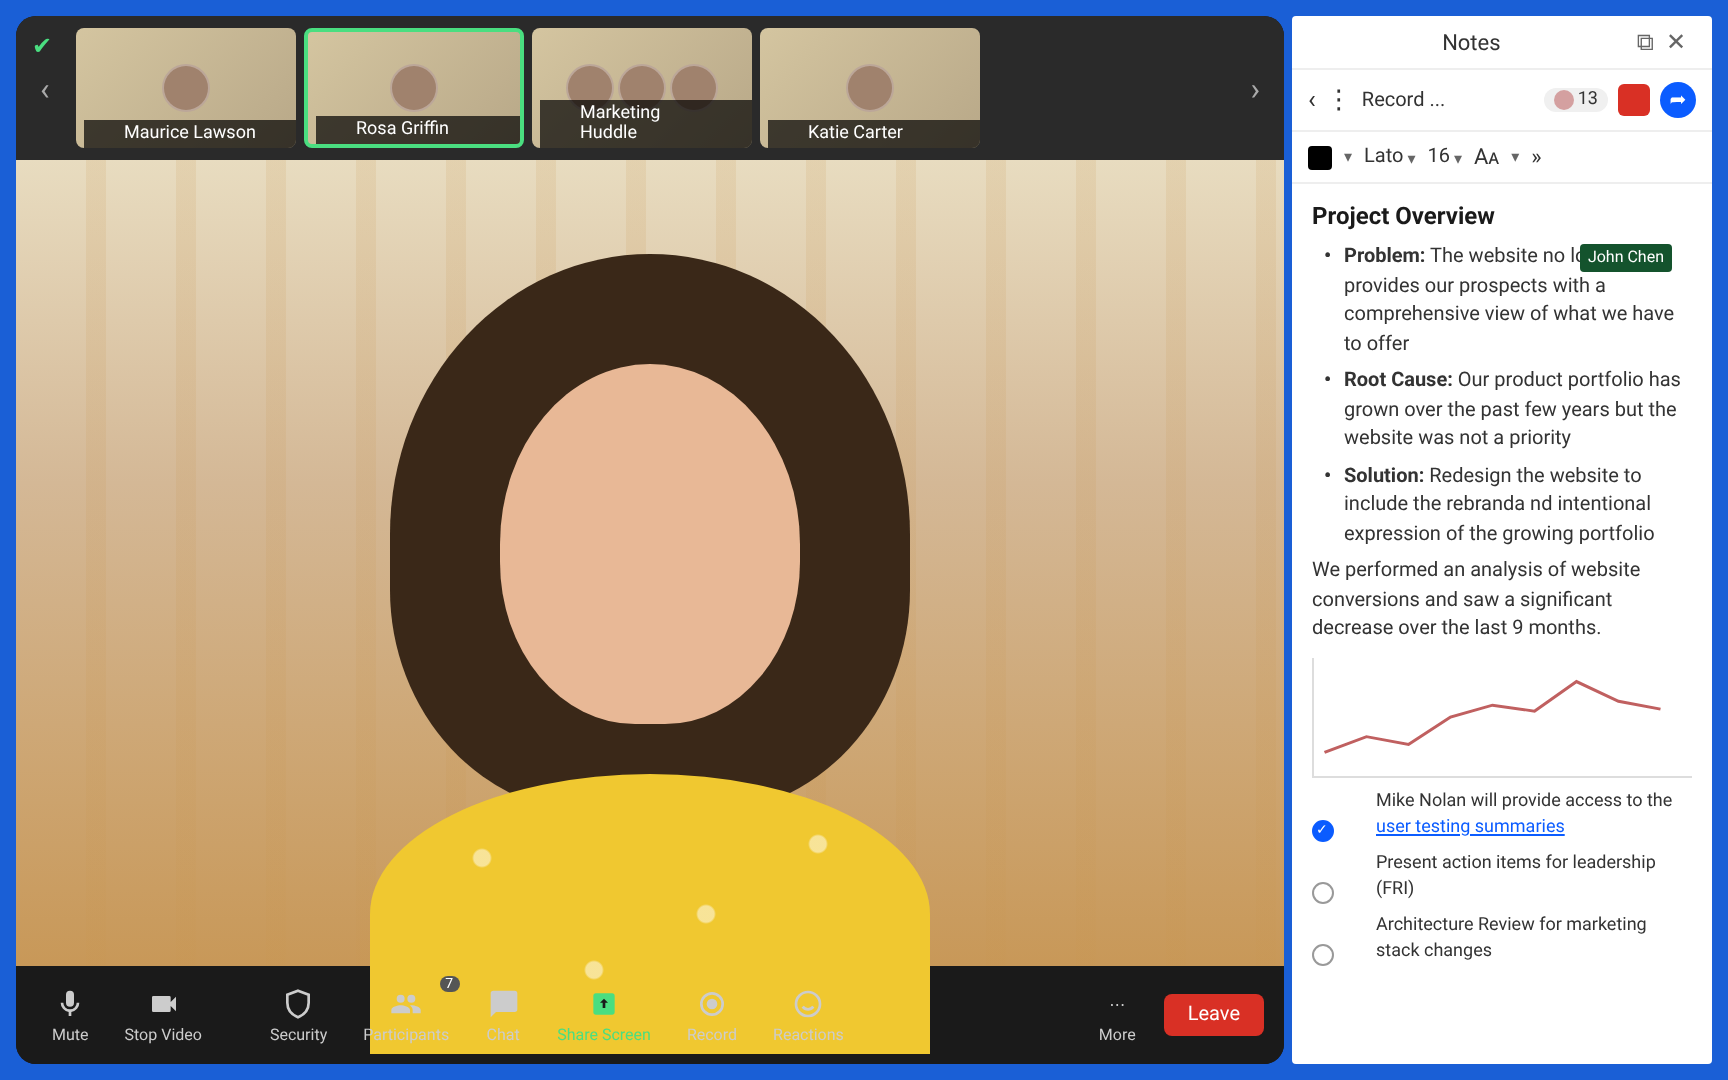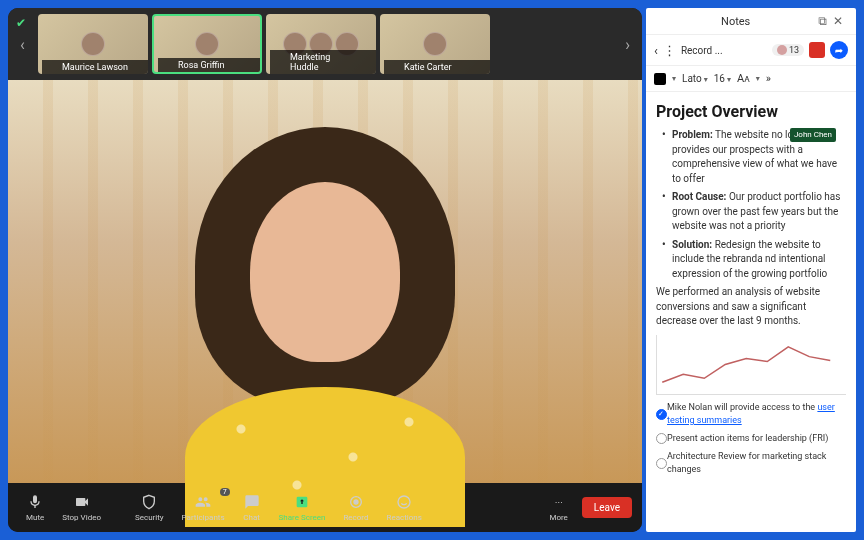--- a/index.html
+++ b/index.html
@@ -39,31 +39,31 @@
 .count-badge{display:flex;align-items:center;gap:2px;font-size:9px;color:#333;background:#f0f0f0;padding:1px 5px;border-radius:8px}
 .count-badge::before{content:"";width:10px;height:10px;border-radius:50%;background:#d4a0a0}
 .stop-btn{width:16px;height:16px;background:#d93025;border-radius:3px;cursor:pointer}
 .share-btn{width:18px;height:18px;background:#0b5cff;border-radius:50%;display:flex;align-items:center;justify-content:center;color:#fff;font-size:10px;cursor:pointer}
 .format-bar{display:flex;align-items:center;padding:6px 8px;gap:6px;border-bottom:1px solid #eee;font-size:10px;color:#333}
 .color-sw{width:12px;height:12px;background:#000;border-radius:2px}
 .font-sel,.size-sel{display:flex;align-items:flex-end;gap:2px;cursor:pointer}
 .chev{font-size:8px;color:#666}
 .fmt-icon{cursor:pointer;font-size:11px}
 .notes-body{flex:1;padding:8px 10px;overflow-y:auto;font-size:10px;color:#333;line-height:1.45}
-.notes-body h3{font-size:16px;font-weight:700;margin-bottom:5px;color:#1a1a1a}
+.notes-body h3{font-size:12px;font-weight:700;margin-bottom:5px;color:#1a1a1a}
 .notes-body h4{font-size:11px;font-weight:700;margin:8px 0 5px;color:#1a1a1a}
 .notes-body ul{list-style:none;padding-left:8px}
 .notes-body li{margin-bottom:4px;position:relative;padding-left:8px}
 .notes-body li::before{content:"•";position:absolute;left:-2px;font-weight:700}
 .notes-body strong{font-weight:700}
 .collab-tag{background:#14532d;color:#fff;font-size:8px;padding:1px 4px;border-radius:2px;position:absolute}
 .notes-body p{margin-bottom:6px}
 .mini-chart{height:60px;margin:6px 0;position:relative;border-left:1px solid #ddd;border-bottom:1px solid #ddd}
 .mini-chart svg{width:100%;height:100%}
-.task{display:flex;align-items:center;gap:0;margin-bottom:5px;font-size:9px}
+.task{display:flex;align-items:flex-end;gap:21px;margin-bottom:5px;font-size:9px}
 .task-chk{width:11px;height:11px;border-radius:50%;border:1.5px solid #999;flex-shrink:0;margin-top:1px}
 .task-chk.done{background:#0b5cff;border-color:#0b5cff;position:relative}
 .task-chk.done::after{content:"✓";color:#fff;font-size:7px;position:absolute;top:-1px;left:1px}
 .task a{color:#0b5cff;text-decoration:underline}
 .rel{position:relative}
 </style>
 </head>
 <body>
 
 <div class="video-pane">

